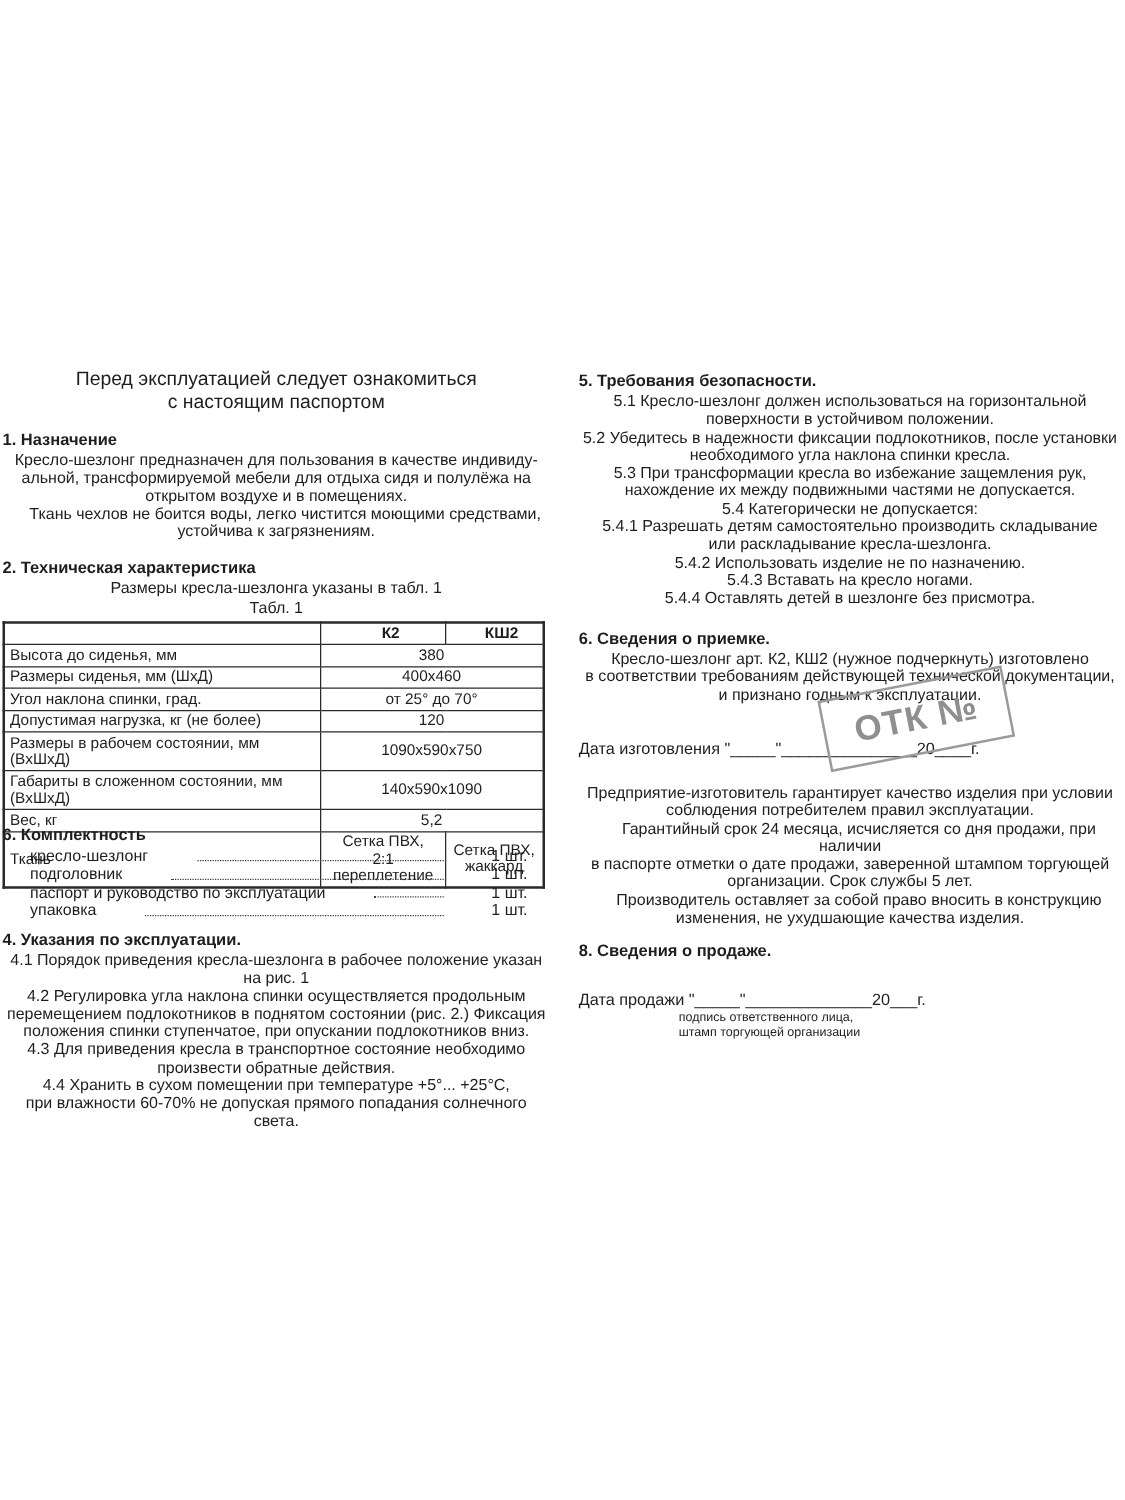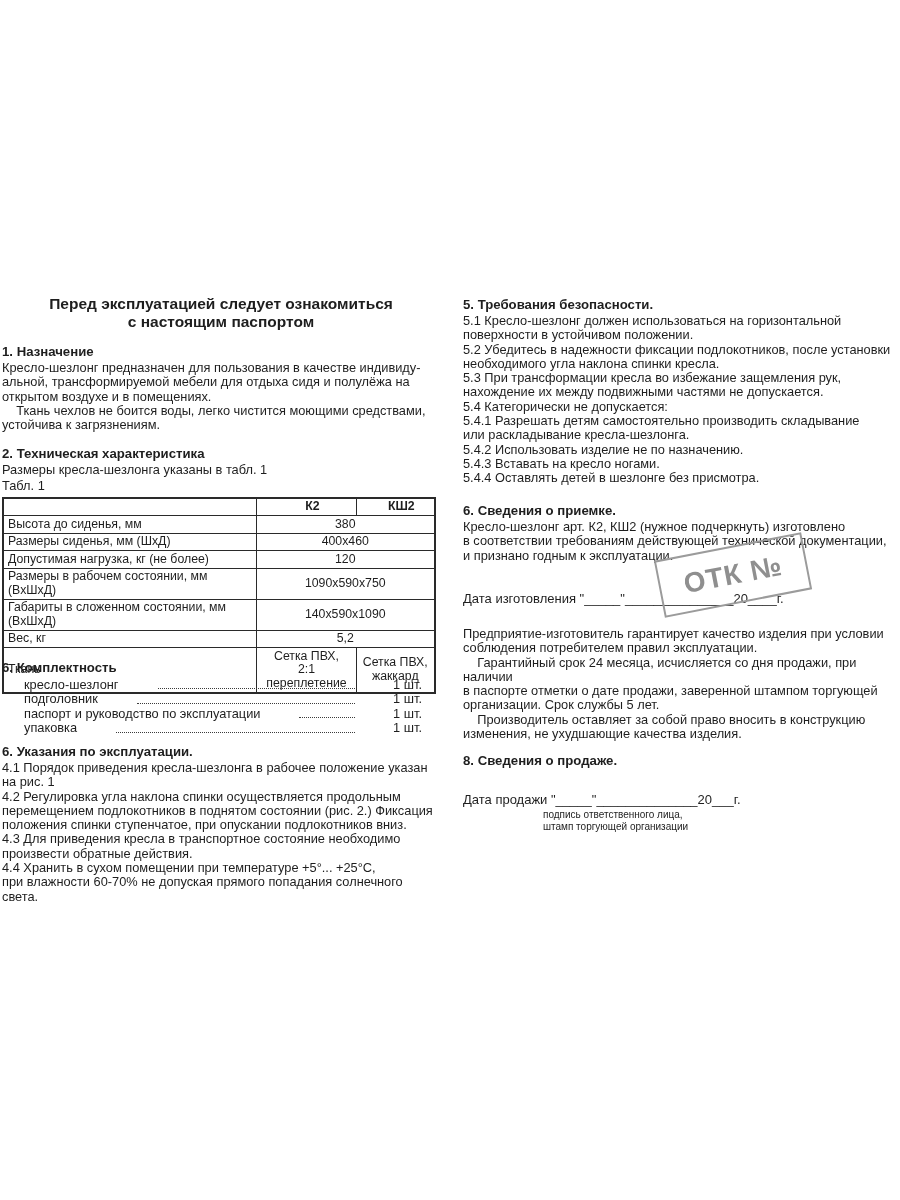--- a/index.html
+++ b/index.html
@@ -4,24 +4,24 @@
 <style>
   html,body { margin:0; padding:0; background:#ffffff; }
   .page {
     position:relative; width:900px; height:1200px; background:#ffffff;
     font-family:"Liberation Sans", sans-serif; color:#1e1e1e; overflow:hidden;
   }
   .block { position:absolute; }
   .col-l { left:2px;  width:438px; }
   .col-r { left:463px; width:434px; }
 
-  .doc-title { font-size:15.5px; font-weight:bold; text-align:center; line-height:18px; white-space:pre-line; }
+  .doc-title { font-size:15.5px; font-weight:normal; text-align:center; line-height:18px; white-space:pre-line; }
 
   .sec-h { font-size:13.2px; font-weight:bold; line-height:15px; margin:0; }
-  .body-txt { font-size:12.8px; line-height:14.3px; white-space:pre-line; margin:2px 0 0 0; }
+  .body-txt { font-size:12.8px; line-height:14.3px; white-space:pre-line; margin:2px 0 0 0;text-align:center; }
 
   
   table.spec { border-collapse:collapse; width:430px; margin-top:3px; table-layout:fixed; }
   table.spec { border:2px solid #2a2a2a; }
   table.spec td { border:1px solid #2a2a2a; font-size:12.3px; line-height:13.5px; padding:1.5px 4px; vertical-align:middle; }
   table.spec td.lbl { width:244px; text-align:left; }
   table.spec td.ch  { font-weight:bold; text-align:center;padding-left:16px; }
   table.spec td.val { text-align:center; white-space:pre-line; }
   table.spec col.c2 { width:100px; }
   table.spec col.c3 { width:78px; }
@@ -77,20 +77,24 @@
       </tr>
       <tr>
         <td class="lbl">Высота до сиденья, мм</td>
         <td class="val" colspan="2">380</td>
       </tr>
       <tr>
         <td class="lbl">Размеры сиденья, мм (ШхД)</td>
         <td class="val" colspan="2">400х460</td>
       </tr>
       <tr>
+        <td class="lbl">Угол наклона спинки, град.</td>
+        <td class="val" colspan="2">от 25° до 70°</td>
+      </tr>
+      <tr>
         <td class="lbl">Допустимая нагрузка, кг (не более)</td>
         <td class="val" colspan="2">120</td>
       </tr>
       <tr>
         <td class="lbl">Размеры в рабочем состоянии, мм (ВхШхД)</td>
         <td class="val" colspan="2">1090х590х750</td>
       </tr>
       <tr>
         <td class="lbl">Габариты в сложенном состоянии, мм (ВхШхД)</td>
         <td class="val" colspan="2">140х590х1090</td>
@@ -130,21 +134,21 @@
       </div>
       <div class="kit-row">
         <span>упаковка</span>
         <span class="kit-dots"></span>
         <span>1 шт.</span>
       </div>
     </div>
   </div>
 
   <div class="block col-l" style="top:744px;">
-    <p class="sec-h">6. Указания по эксплуатации.</p>
+    <p class="sec-h">4. Указания по эксплуатации.</p>
     <p class="body-txt">4.1 Порядок приведения кресла-шезлонга в рабочее положение указан
 на рис. 1
 4.2 Регулировка угла наклона спинки осуществляется продольным
 перемещением подлокотников в поднятом состоянии (рис. 2.) Фиксация
 положения спинки ступенчатое, при опускании подлокотников вниз.
 4.3 Для приведения кресла в транспортное состояние необходимо
 произвести обратные действия.
 4.4 Хранить в сухом помещении при температуре +5°... +25°С,
 при влажности 60-70% не допуская прямого попадания солнечного
 света.</p>

